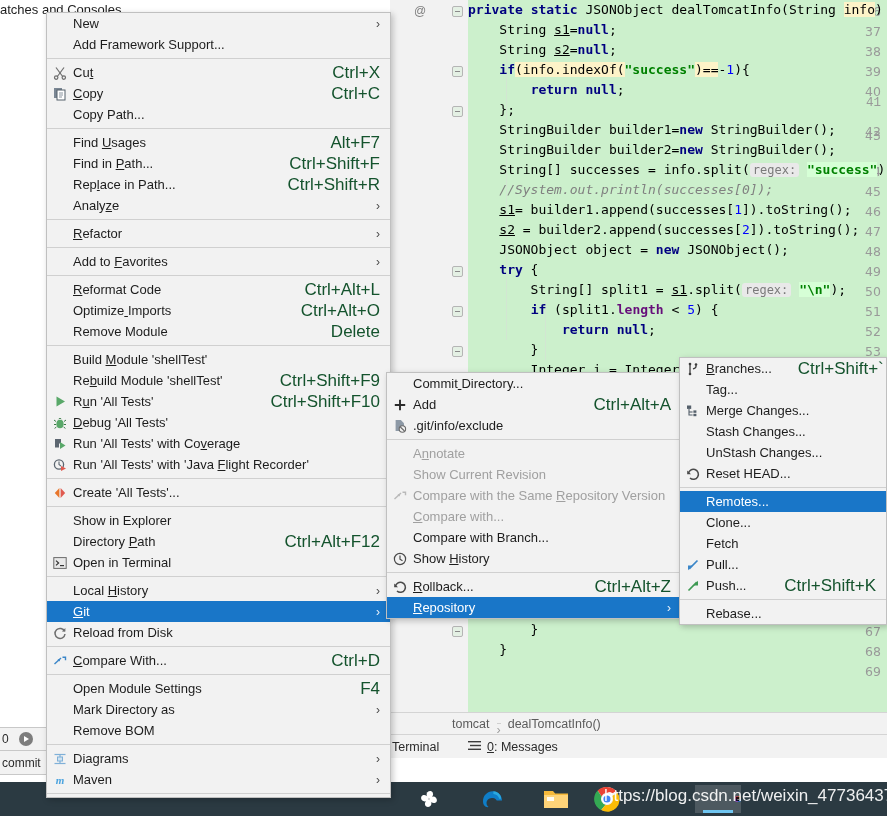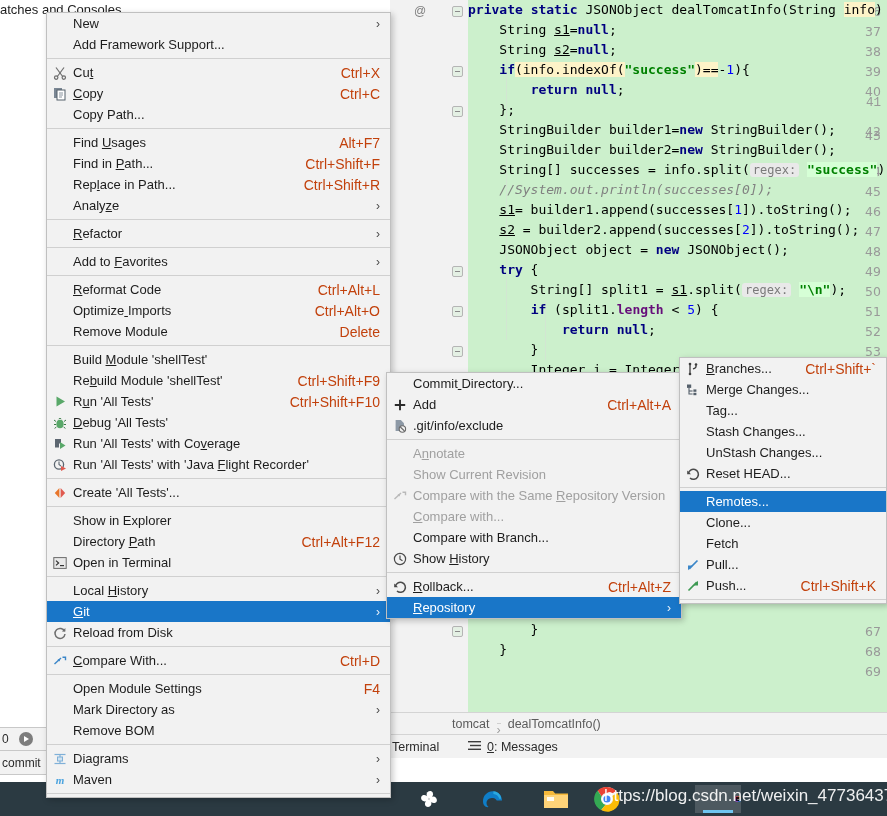--- a/index.html
+++ b/index.html
@@ -140,21 +140,21 @@
     padding: 0;
   }
   .mi {
     position: relative; display: flex; align-items: center;
     height: 21px; padding-left: 26px; padding-right: 10px;
     white-space: nowrap; cursor: default;
   }
   .mi .lbl { flex: 0 0 auto; }
   .mi .acc {
     margin-left: auto; padding-left: 26px;
-    color: #c2410c; font-size: 14px;
+    color: #14532d; font-size: 17px;
   }
   .mi .arrow {
     margin-left: auto; padding-left: 18px; color: #4a4a4a; font-size: 12px;
   }
   .mi.sel { background: #1976c8; color: #ffffff; }
   .mi.sel .acc, .mi.sel .arrow { color: #e8f2fb; }
   .mi.dis { color: #a0a0a0; }
   .sep { height: 1px; background: #d0d0d0; margin: 3px 0; }
   .mi .ico {
     position: absolute; left: 4px; top: 50%; transform: translateY(-50%);
@@ -638,37 +638,37 @@
             </g>
             <circle cx="4" cy="2" r="1.3" fill="#3c3c3c"></circle>
             <circle cx="10" cy="2.6" r="1.3" fill="#3c3c3c"></circle>
             <circle cx="4" cy="12" r="1.3" fill="#3c3c3c"></circle>
           </svg>
         </span>
         <span class="lbl"><span style="text-decoration:underline">B</span>ranches...</span>
         <span class="acc">Ctrl+Shift+`</span>
       </div>
       <div class="mi">
+        <span class="lbl">Tag...</span>
+      </div>
+      <div class="mi">
         <span class="ico">
           <svg width="14" height="14" viewBox="0 0 14 14">
             <rect x="1" y="1.5" width="4.2" height="3.4" fill="#55606b"></rect>
             <g stroke="#55606b" stroke-width="1.1" fill="none">
               <path d="M3 5v6h3.6"></path>
               <path d="M3 8h3.6"></path>
             </g>
             <rect x="7.4" y="6.4" width="3" height="2.4" fill="#55606b"></rect>
             <rect x="7.4" y="9.8" width="3" height="2.4" fill="#55606b"></rect>
           </svg>
         </span>
         <span class="lbl">Merge Changes...</span>
       </div>
       <div class="mi">
-        <span class="lbl">Tag...</span>
-      </div>
-      <div class="mi">
         <span class="lbl">Stash Changes...</span>
       </div>
       <div class="mi">
         <span class="lbl">UnStash Changes...</span>
       </div>
       <div class="mi">
         <span class="ico">
           <svg width="14" height="14" viewBox="0 0 14 14">
             <path d="M2.4 6.8A5 5 0 1 1 4 11" stroke="#4a4a4a" stroke-width="1.5" fill="none"></path>
             <path d="M1.2 3.4v3.8h3.8z" fill="#4a4a4a"></path>
@@ -703,15 +703,18 @@
             <g stroke="#3f9a54" stroke-width="1.7" fill="none">
               <path d="M2.5 11.5 10.8 3.2"></path>
             </g>
             <path d="M12 1.8v4.6H7.4z" fill="#3f9a54"></path>
           </svg>
         </span>
         <span class="lbl">Push...</span>
         <span class="acc">Ctrl+Shift+K</span>
       </div>
       <div class="sep"></div>
+      <div class="mi">
+        <span class="lbl">Rebase...</span>
+      </div>
     </div>
 
 </div>
 
 </body></html>

